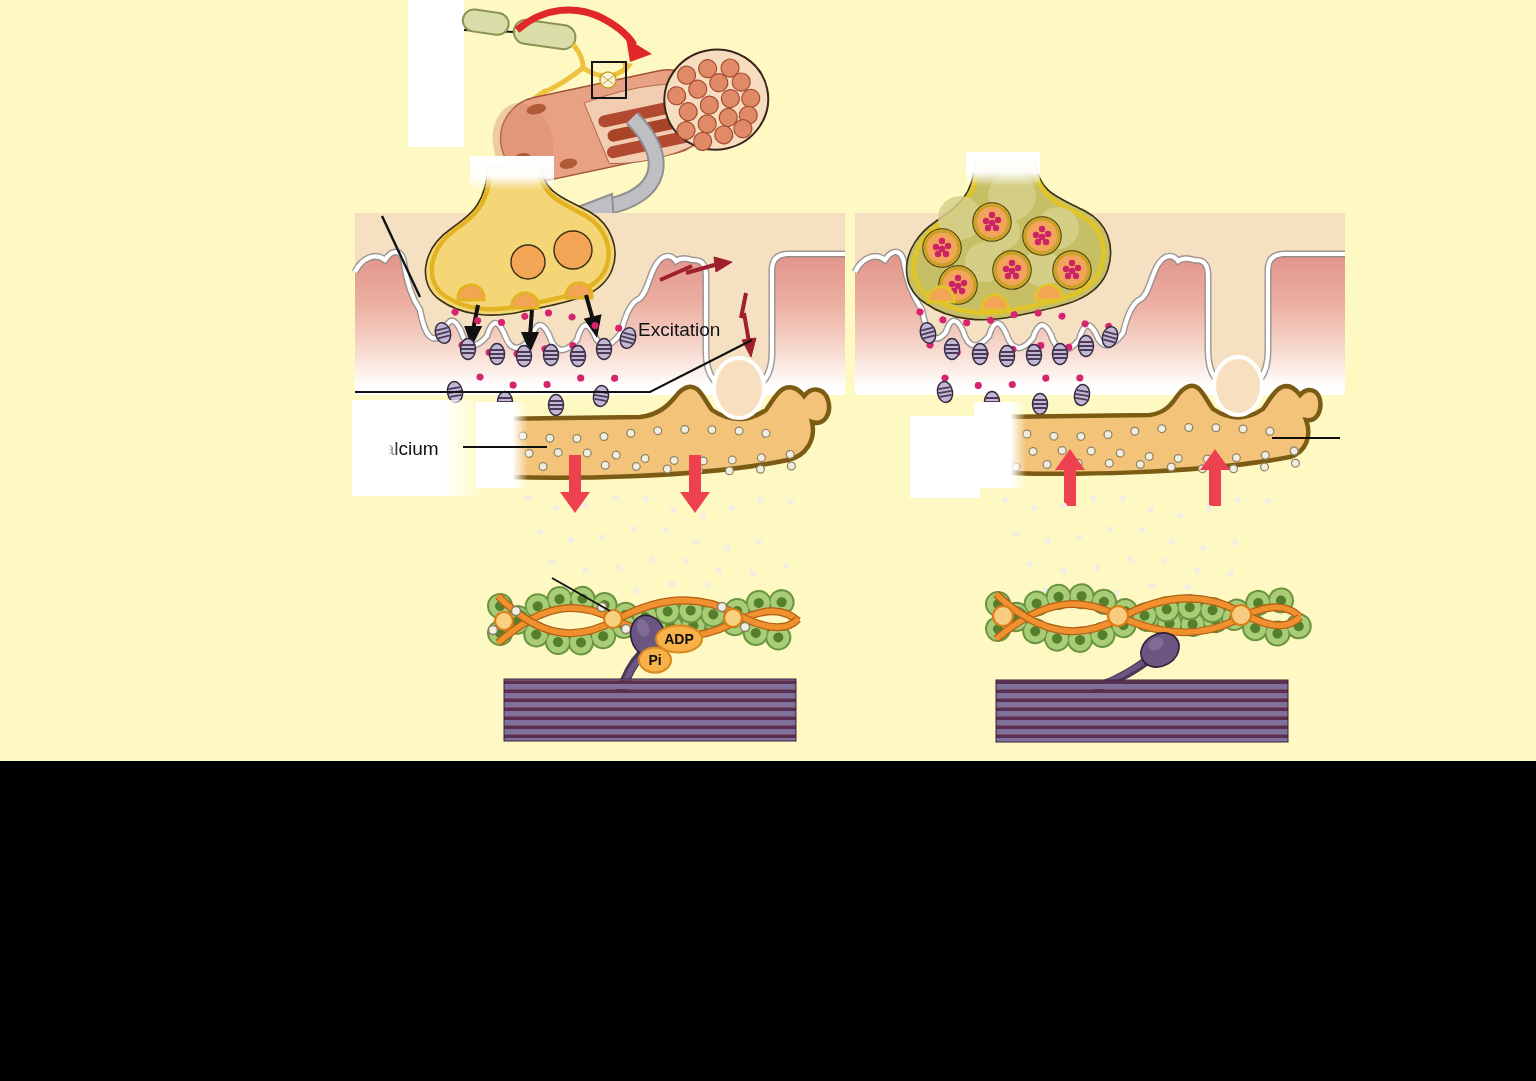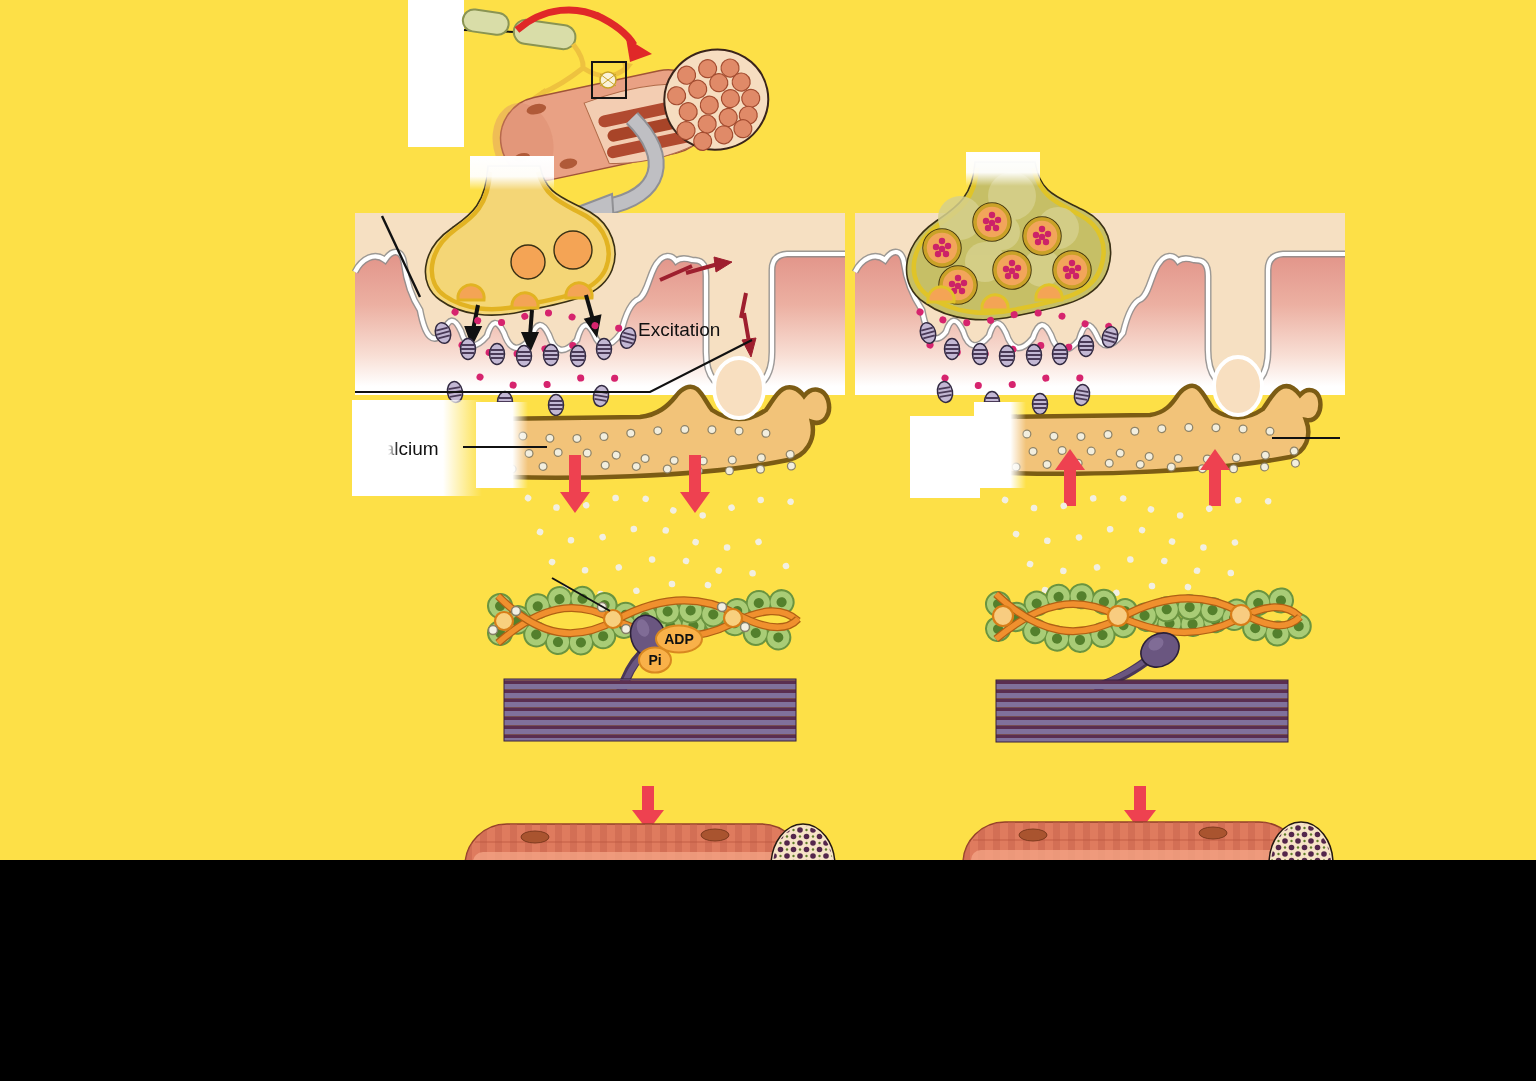--- a/index.html
+++ b/index.html
@@ -1,16 +1,16 @@
 <!DOCTYPE html>
 <html><head>
 <meta charset="utf-8">
 <style>
   html,body{margin:0;padding:0;background:#000;}
-  .canvas-wrap{position:relative;width:1536px;height:860px;background:#fde047;overflow:hidden;}
+  .canvas-wrap{position:relative;width:1536px;height:761px;background:#fef9c3;overflow:hidden;}
   svg{position:absolute;left:0;top:0;}
   text{font-family:"Liberation Sans","DejaVu Sans",sans-serif;fill:#111;}
   .lbl{font-size:19px;}
   .lbl-sm{font-size:14px;font-weight:bold;}
 </style>
 </head>
 <body>
 
 <div class="canvas-wrap">
 <svg width="1536" height="1081" viewBox="0 0 1536 1081">

